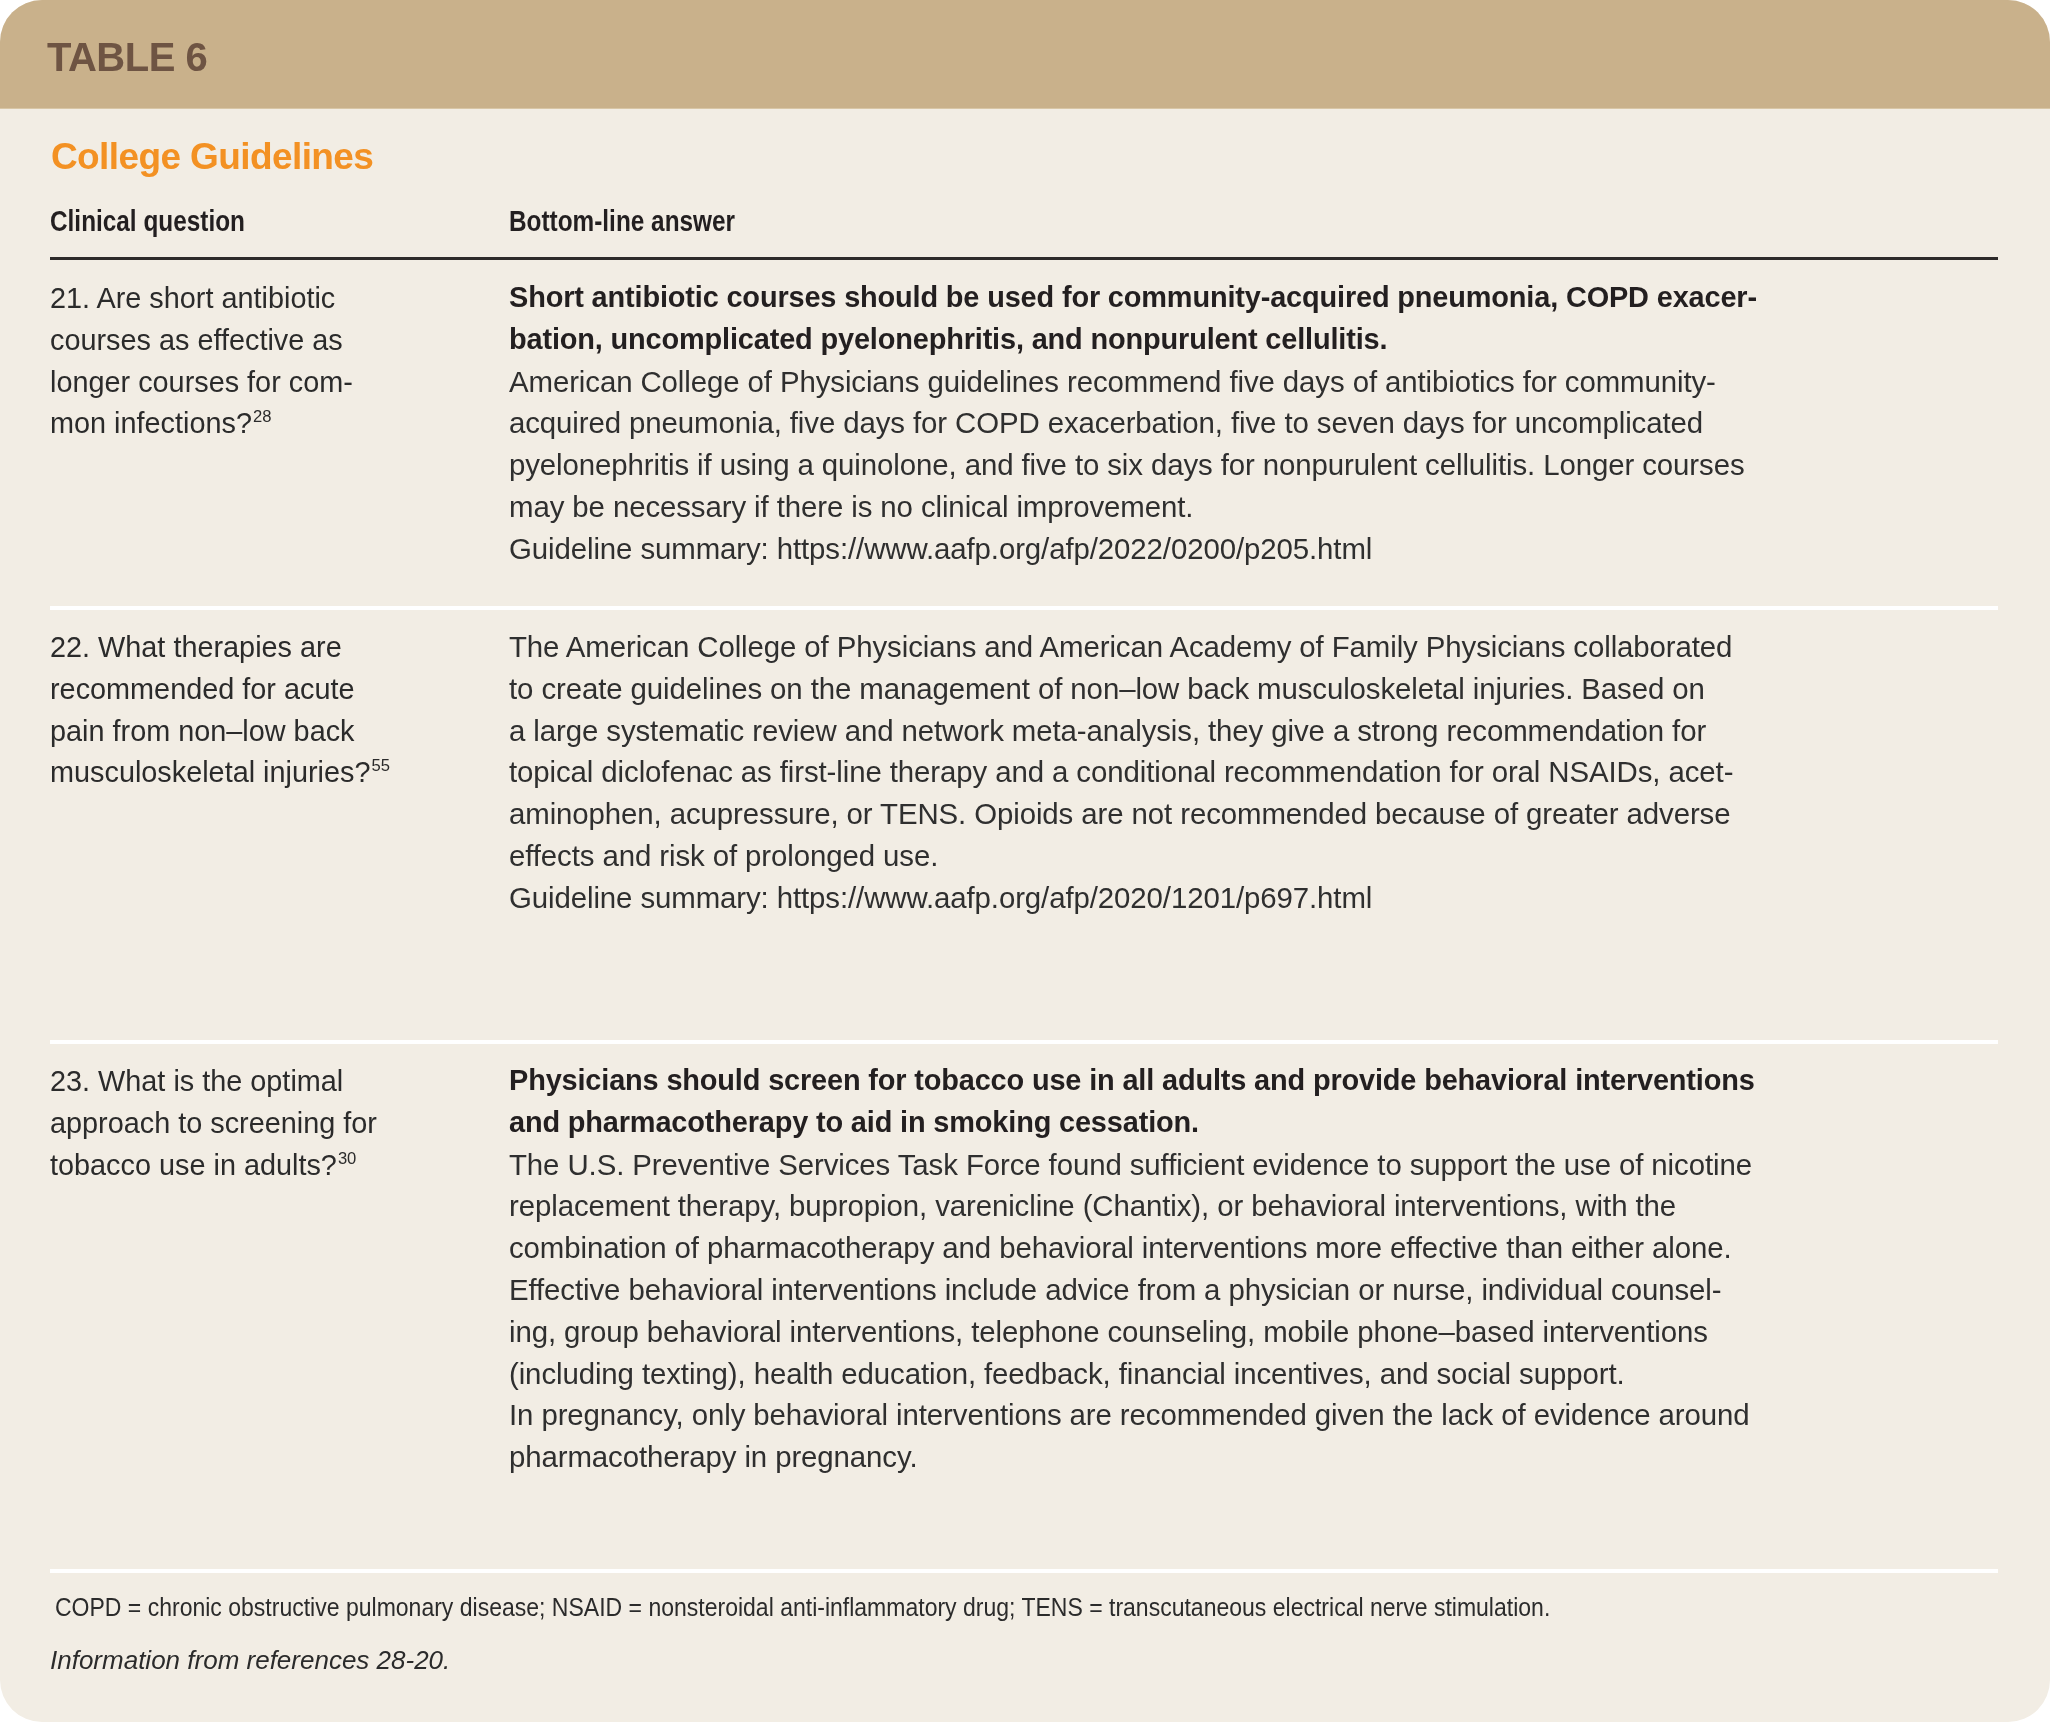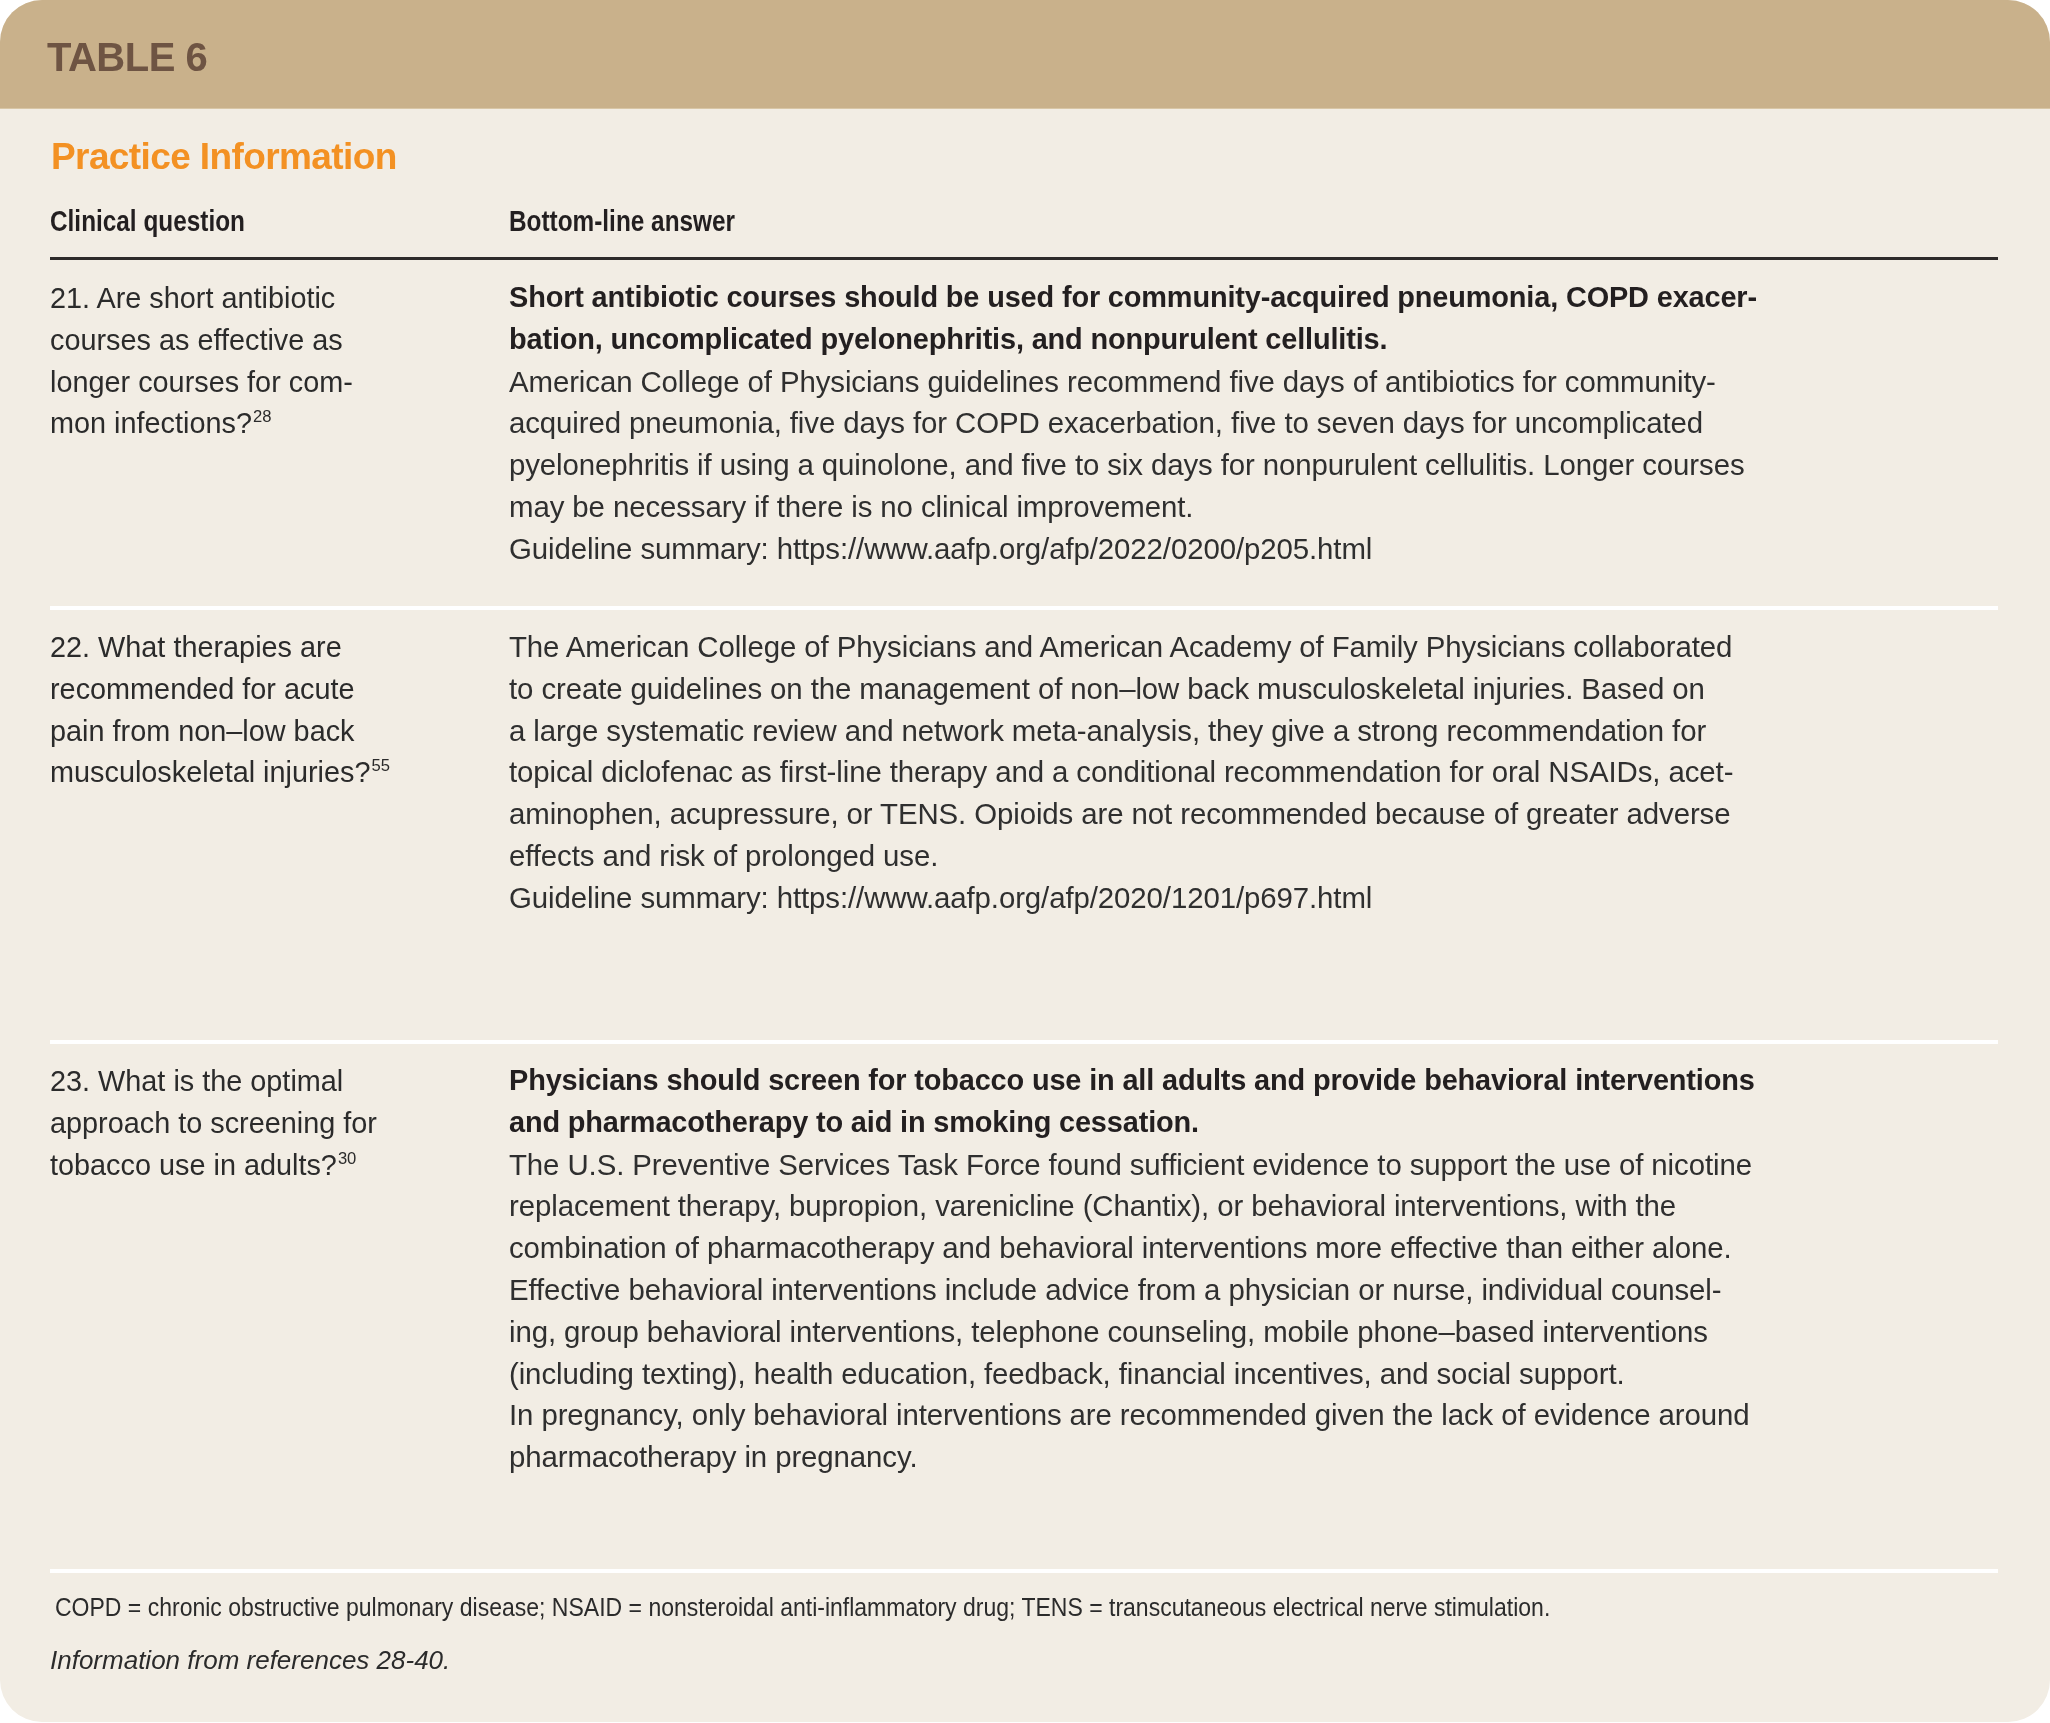--- a/index.html
+++ b/index.html
@@ -150,21 +150,21 @@
   }
 </style>
 </head>
 <body>
 
 <div class="card">
   <div class="band">
     <div class="table-label">TABLE 6</div>
   </div>
 
-  <div class="title">Practice Information</div>
+  <div class="title">College Guidelines</div>
 
   <div class="col-head c1">Clinical question</div>
   <div class="col-head c2">Bottom-line answer</div>
   <div class="head-rule"></div>
 
   <div class="row" style="top:277px;">
     <div class="q">
       <span class="line" style="transform-origin: left center; transform: scaleX(0.9773);">21. Are short antibiotic</span>
       <span class="line" style="transform-origin: left center; transform: scaleX(0.9773);">courses as effective as</span>
       <span class="line" style="transform-origin: left center; transform: scaleX(0.9773);">longer courses for com-</span>
@@ -235,14 +235,14 @@
       <div class="para">
         <span class="line" style="transform-origin: left center; transform: scaleX(0.9967);">In pregnancy, only behavioral interventions are recommended given the lack of evidence around</span>
         <span class="line" style="transform-origin: left center; transform: scaleX(0.9967);">pharmacotherapy in pregnancy.</span>
       </div>
     </div>
   </div>
 
   <div class="sep" style="top:1569px;"></div>
 
   <div class="footnote">COPD = chronic obstructive pulmonary disease; NSAID = nonsteroidal anti-inflammatory drug; TENS = transcutaneous electrical nerve stimulation.</div>
-  <div class="source">Information from references 28-40.</div>
+  <div class="source">Information from references 28-20.</div>
 </div>
 
 </body></html>

